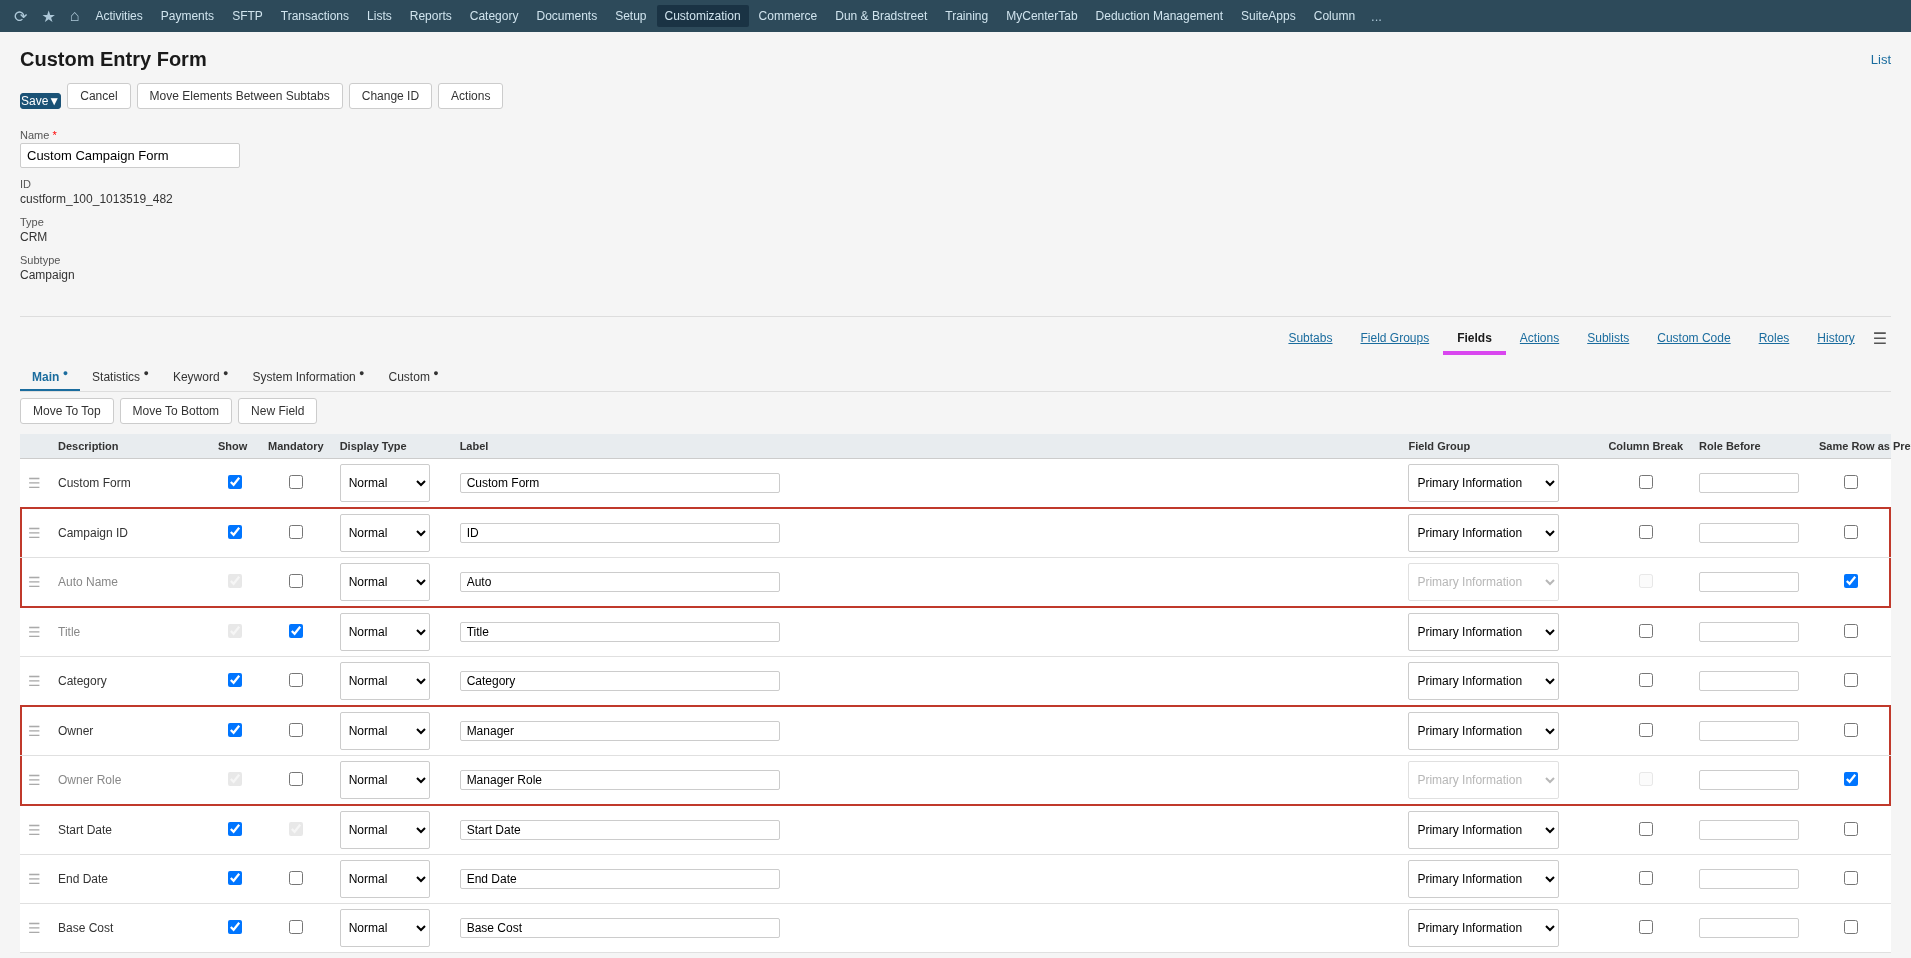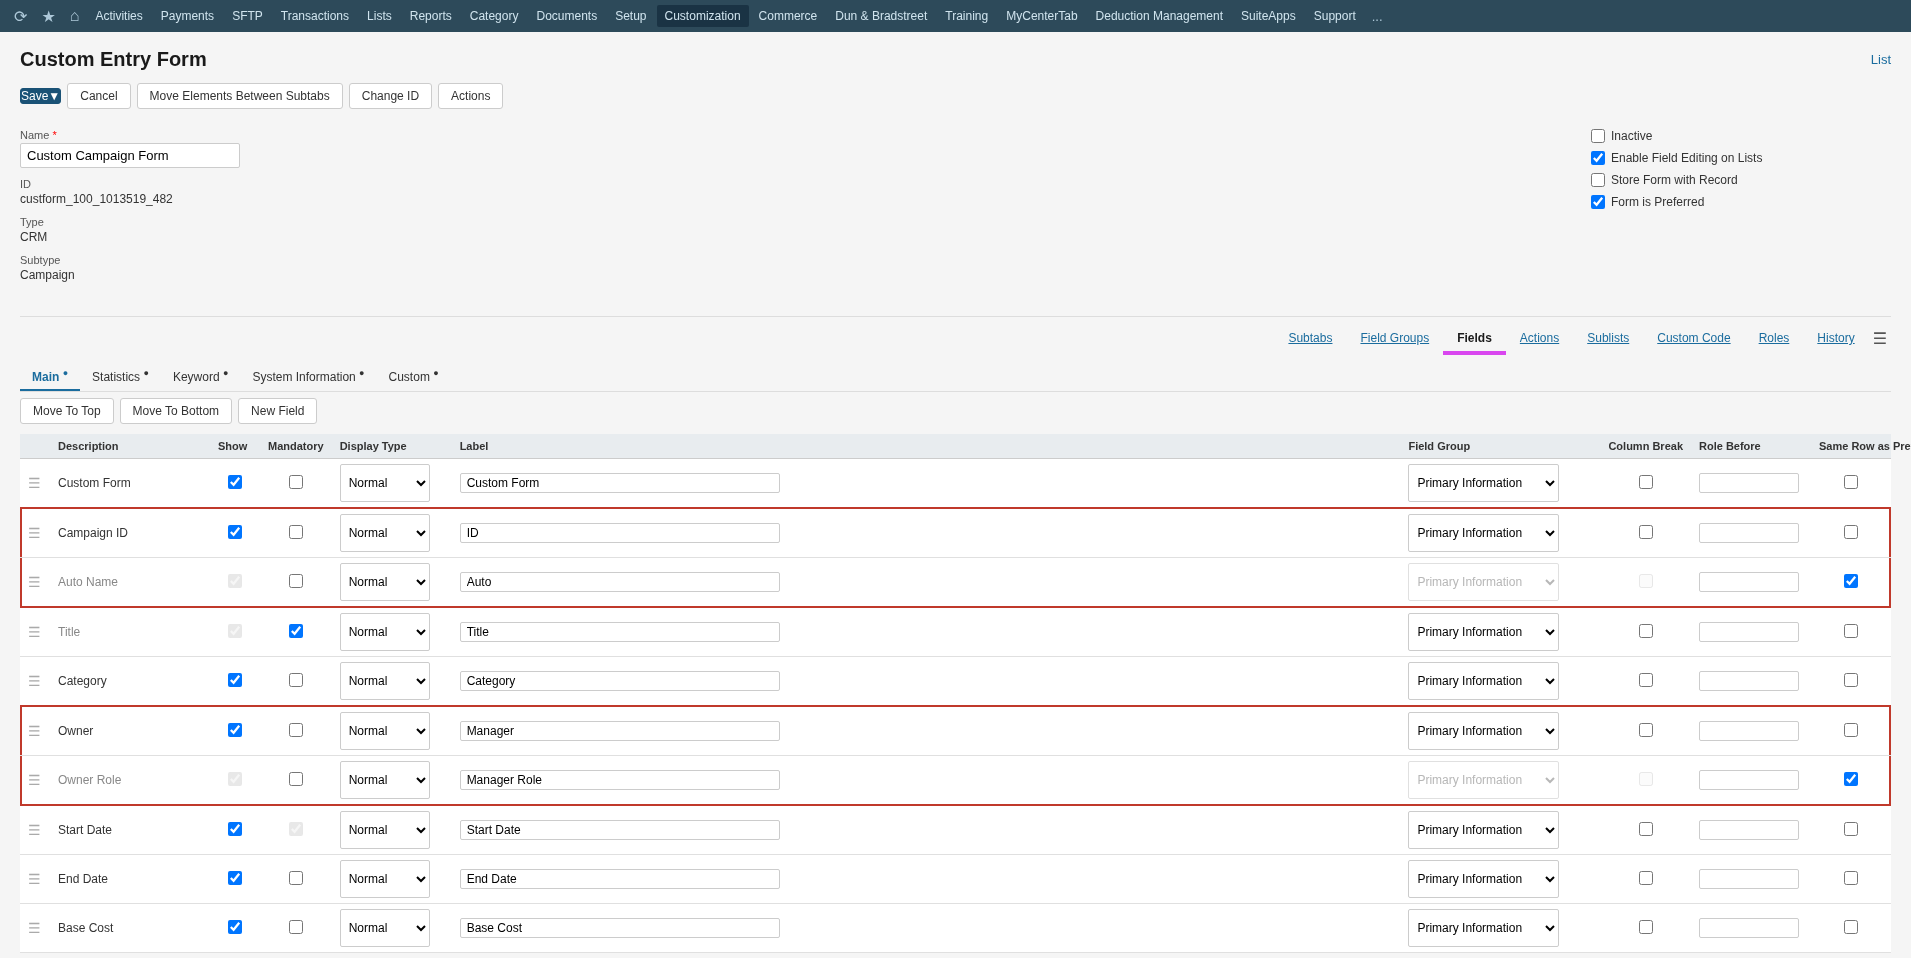--- a/index.html
+++ b/index.html
@@ -54,21 +54,21 @@
       color: #1a6c9e;
       cursor: pointer;
       font-size: 13px;
     }
 
     
     .toolbar {
       display: flex;
       gap: 6px;
       margin-bottom: 20px;
-      align-items: center;
+      align-items: flex-end;
     }
     .btn {
       padding: 5px 12px;
       border: 1px solid #ccc;
       border-radius: 3px;
       cursor: pointer;
       font-size: 12px;
       background: #fff;
       color: #333;
     }
@@ -285,21 +285,21 @@
   <span class="nav-item">Category</span>
   <span class="nav-item">Documents</span>
   <span class="nav-item">Setup</span>
   <span class="nav-item active">Customization</span>
   <span class="nav-item">Commerce</span>
   <span class="nav-item">Dun &amp; Bradstreet</span>
   <span class="nav-item">Training</span>
   <span class="nav-item">MyCenterTab</span>
   <span class="nav-item">Deduction Management</span>
   <span class="nav-item">SuiteApps</span>
-  <span class="nav-item">Support</span>
+  <span class="nav-item">Column</span>
   <span class="nav-more">...</span>
 </nav>
 
 <div class="main-content">
 
   <div class="page-header">
     <h1 class="page-title">Custom Entry Form</h1>
     <span class="page-list-link">List</span>
   </div>
 
@@ -328,38 +328,20 @@
       </div>
       <div class="field-group">
         <div class="field-label">Type</div>
         <div class="field-static">CRM</div>
       </div>
       <div class="field-group">
         <div class="field-label">Subtype</div>
         <div class="field-static">Campaign</div>
       </div>
     </div>
-    <div class="form-right">
-      <div class="checkbox-row">
-        <input type="checkbox" class="tbl-checkbox" style="">
-        <span>Inactive</span>
-      </div>
-      <div class="checkbox-row">
-        <input type="checkbox" class="tbl-checkbox" checked="" style="">
-        <span>Enable Field Editing on Lists</span>
-      </div>
-      <div class="checkbox-row">
-        <input type="checkbox" class="tbl-checkbox" style="">
-        <span>Store Form with Record</span>
-      </div>
-      <div class="checkbox-row">
-        <input type="checkbox" class="tbl-checkbox" checked="" style="">
-        <span>Form is Preferred</span>
-      </div>
-    </div>
   </div>
 
   <div class="tabs-section">
     <div class="tabs-right">
       <div class="tabs-nav">
         <span class="tab-item">Subtabs</span>
         <span class="tab-item">Field Groups</span>
         <span class="tab-item active">Fields</span>
         <span class="tab-item">Actions</span>
         <span class="tab-item">Sublists</span>

